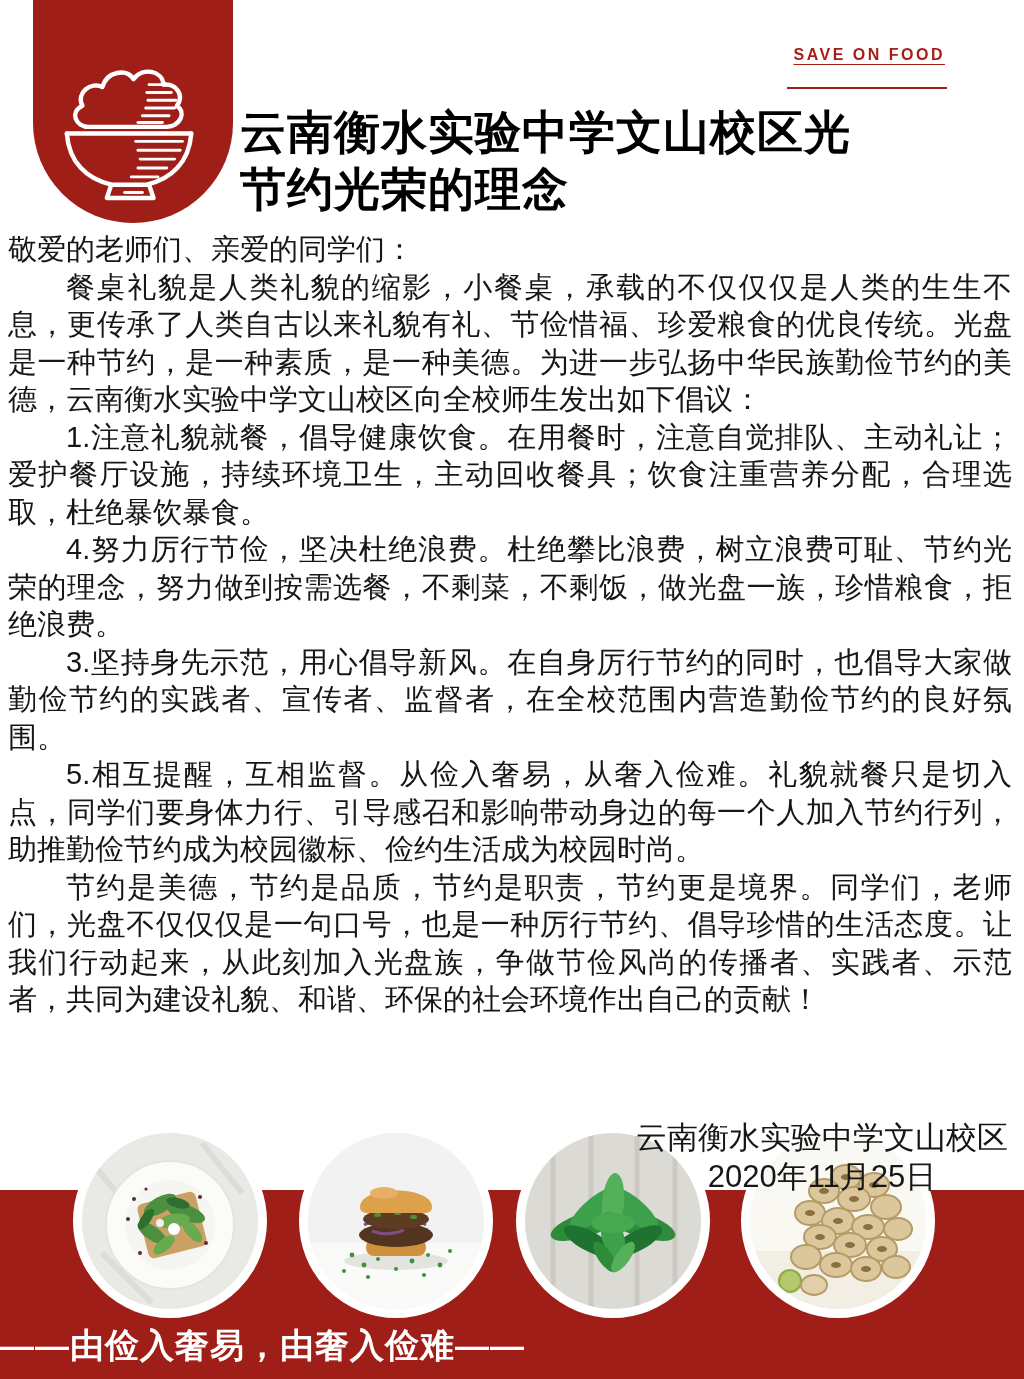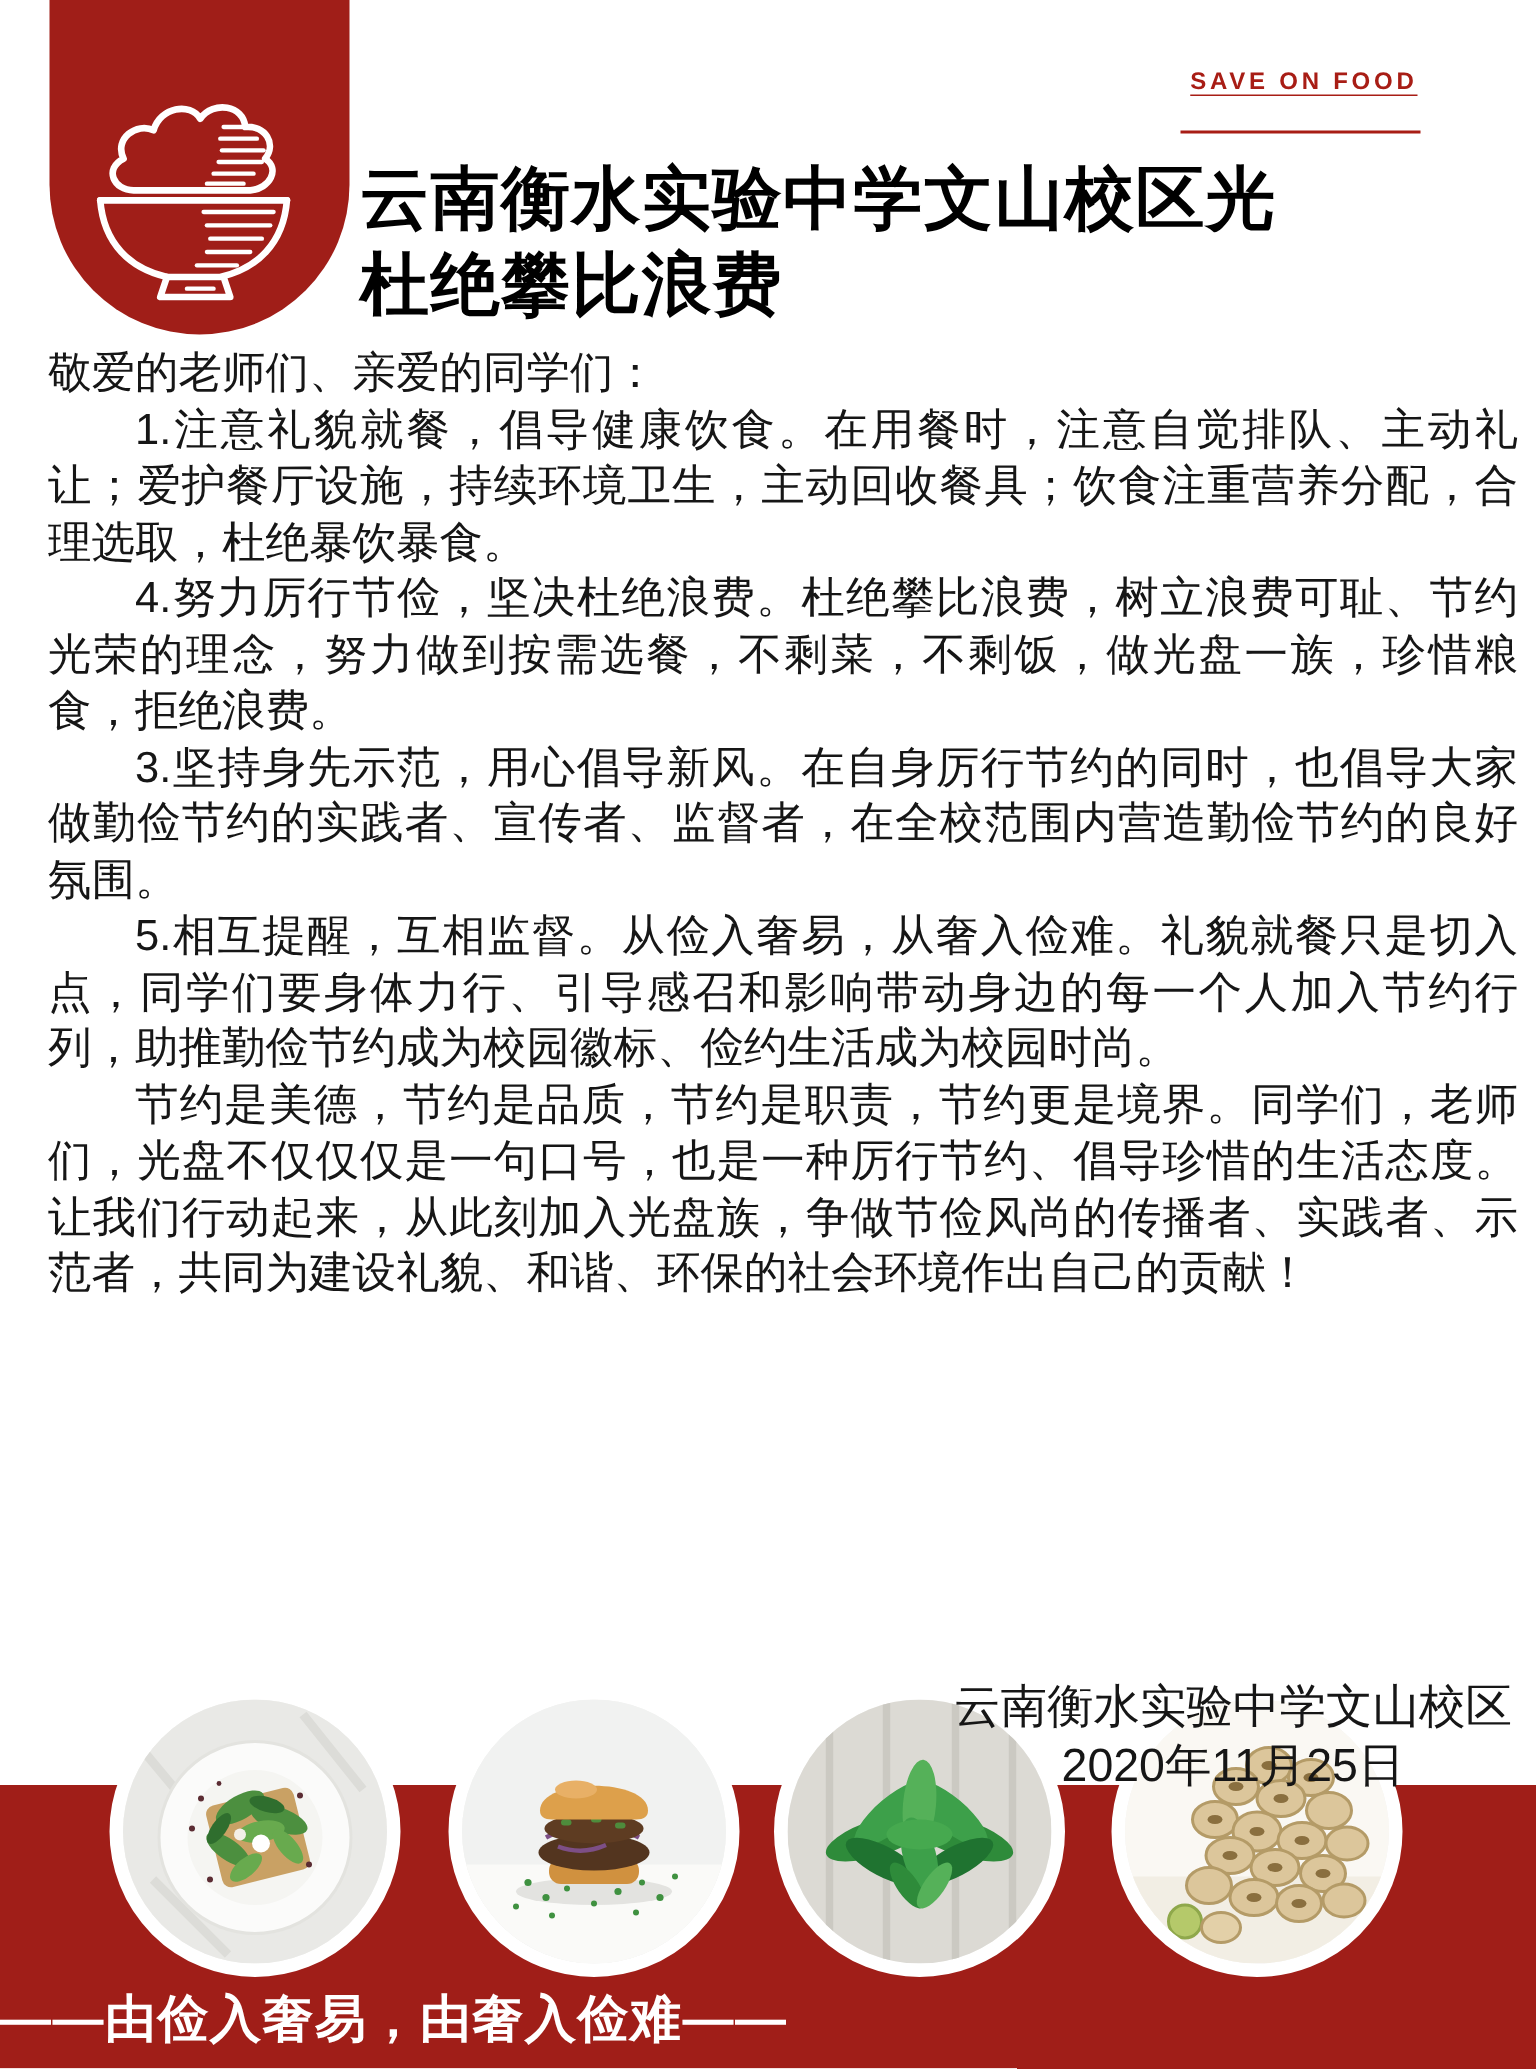--- a/index.html
+++ b/index.html
@@ -31,21 +31,20 @@
   .doc-title{
     position:absolute;left:240px;top:104px;width:740px;
     font-weight:bold;font-size:46px;line-height:57px;
     color:#000;letter-spacing:1px;
   }
   
   .body-text{
     position:absolute;left:8px;right:12px;top:231px;
     font-size:29px;line-height:37.5px;color:#161616;
     text-align:justify;
-    margin-left:24px;
   }
   .body-text p{margin:0;text-indent:2em;}
   .body-text p.salutation{text-indent:0;}
   
   .signature{
     position:absolute;right:16px;top:1118px;
     text-align:center;font-size:31px;line-height:39px;color:#161616;
     z-index:5;
   }
   
@@ -103,25 +102,26 @@
         </g>
       </svg>
     </span>
   </div>
 
   <div class="tagline">SAVE ON FOOD</div>
   <div class="tagline-rule"></div>
 
   <div class="doc-title">
     <div>云南衡水实验中学文山校区光</div>
-    <div>杜绝攀比浪费</div>
+    <div>节约光荣的理念</div>
   </div>
 
   <div class="body-text">
     <p class="salutation">敬爱的老师们、亲爱的同学们：</p>
+    <p>餐桌礼貌是人类礼貌的缩影，小餐桌，承载的不仅仅仅是人类的生生不息，更传承了人类自古以来礼貌有礼、节俭惜福、珍爱粮食的优良传统。光盘是一种节约，是一种素质，是一种美德。为进一步弘扬中华民族勤俭节约的美德，云南衡水实验中学文山校区向全校师生发出如下倡议：</p>
     <p>1.注意礼貌就餐，倡导健康饮食。在用餐时，注意自觉排队、主动礼让；爱护餐厅设施，持续环境卫生，主动回收餐具；饮食注重营养分配，合理选取，杜绝暴饮暴食。</p>
     <p>4.努力厉行节俭，坚决杜绝浪费。杜绝攀比浪费，树立浪费可耻、节约光荣的理念，努力做到按需选餐，不剩菜，不剩饭，做光盘一族，珍惜粮食，拒绝浪费。</p>
     <p>3.坚持身先示范，用心倡导新风。在自身厉行节约的同时，也倡导大家做勤俭节约的实践者、宣传者、监督者，在全校范围内营造勤俭节约的良好氛围。</p>
     <p>5.相互提醒，互相监督。从俭入奢易，从奢入俭难。礼貌就餐只是切入点，同学们要身体力行、引导感召和影响带动身边的每一个人加入节约行列，助推勤俭节约成为校园徽标、俭约生活成为校园时尚。</p>
     <p>节约是美德，节约是品质，节约是职责，节约更是境界。同学们，老师们，光盘不仅仅仅是一句口号，也是一种厉行节约、倡导珍惜的生活态度。让我们行动起来，从此刻加入光盘族，争做节俭风尚的传播者、实践者、示范者，共同为建设礼貌、和谐、环保的社会环境作出自己的贡献！</p>
   </div>
 
   <div class="signature">
     <div>云南衡水实验中学文山校区</div>
     <div>2020年11月25日</div>

